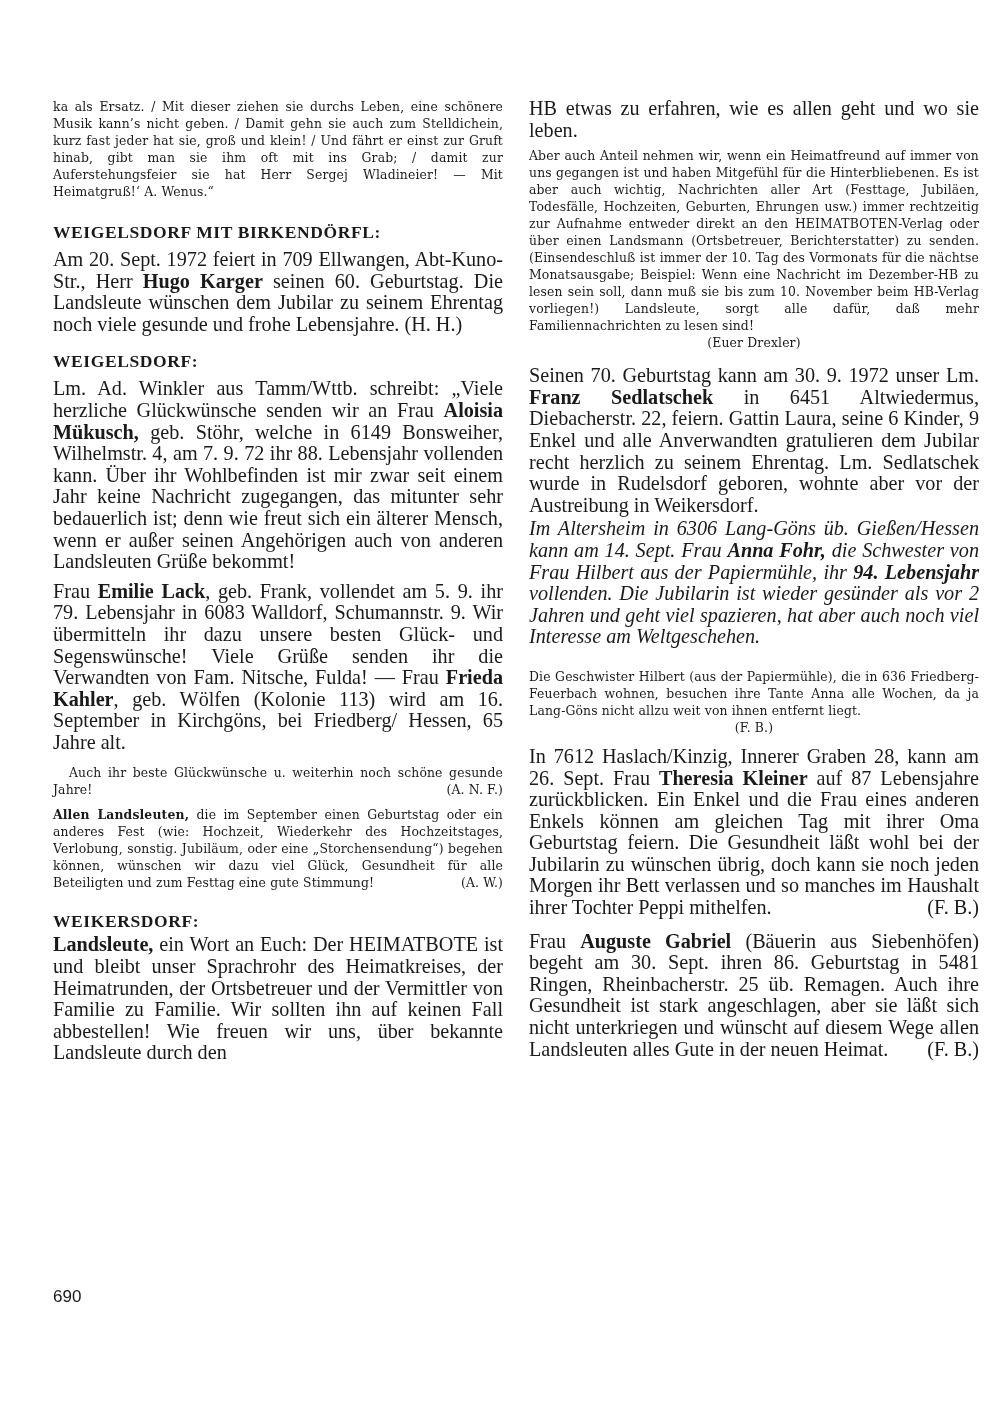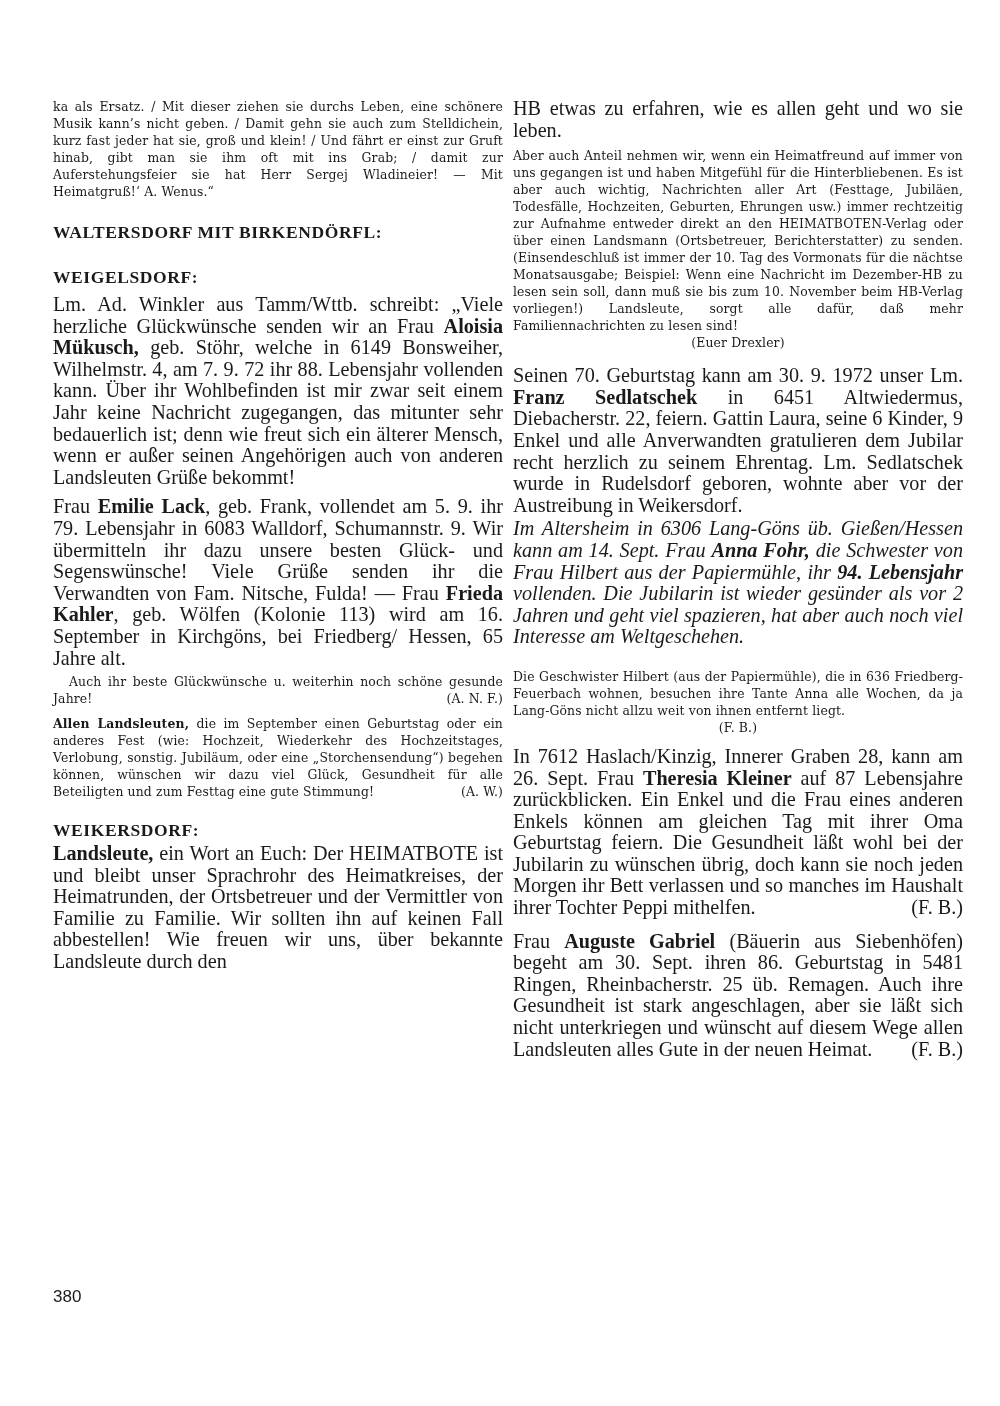--- a/index.html
+++ b/index.html
@@ -1,50 +1,51 @@
 <!DOCTYPE html>
 <html><head>
   <meta charset="utf-8">
   <style>
     html, body { margin: 0; padding: 0; background: #ffffff; }
     body { width: 1000px; height: 1406px; position: relative; overflow: hidden; color: #1a1a1a; }
     .col { position: absolute; top: 98px; width: 450px; }
     .col.left { left: 53px; }
-    .col.right { left: 513px; }
+    .col.right { left: 529px; }
     .small { font-family: "DejaVu Serif", serif; font-size: 12.4px; line-height: 17px; text-align: justify; margin: 0; letter-spacing: 0.15px; }
     .large { font-family: "Liberation Serif", serif; font-size: 20.2px; line-height: 21.6px; text-align: justify; margin: 0; }
     .heading { font-family: "Liberation Serif", serif; font-weight: bold; font-size: 17.5px; letter-spacing: 0.6px; margin: 0; }
     .sig { display: block; text-align: center; }
     .sig-inline { float: right; }
     .indent { text-indent: 16px; }
     b { font-weight: bold; }
     .pagenum { position: absolute; left: 53px; top: 1287px; font-family: "Liberation Sans", sans-serif; font-size: 17px; }
   </style>
 </head>
 <body>
 
 <div class="col left">
   <p class="small">ka als Ersatz. / Mit dieser ziehen sie durchs Leben, eine schönere Musik kann’s nicht geben. / Damit gehn sie auch zum Stelldichein, kurz fast jeder hat sie, groß und klein! / Und fährt er einst zur Gruft hinab, gibt man sie ihm oft mit ins Grab; / damit zur Auferstehungsfeier sie hat Herr Sergej Wladineier! — Mit Heimatgruß!‘ A. Wenus.“</p>
 
-  <h2 class="heading" style="margin-top:22px;">WALTERSDORF MIT BIRKENDÖRFL:</h2>
+  <h2 class="heading" style="margin-top:22px;">WEIGELSDORF MIT BIRKENDÖRFL:</h2>
+  <p class="large" style="margin-top:6px;"><span>Am 20. Sept. 1972 feiert in 709 Ellwangen, Abt-Kuno-Str., Herr </span><b>Hugo Karger</b><span> seinen 60. Geburtstag. Die Landsleute wünschen dem Jubilar zu seinem Ehrentag noch viele gesunde und frohe Lebensjahre. (H. H.)</span></p>
 
-  <h2 class="heading" style="margin-top:24px;">WEIGELSDORF:</h2>
+  <h2 class="heading" style="margin-top:16px;">WEIGELSDORF:</h2>
   <p class="large" style="margin-top:6px;"><span>Lm. Ad. Winkler aus Tamm/Wttb. schreibt: „Viele herzliche Glückwünsche senden wir an Frau </span><b>Aloisia Mükusch,</b><span> geb. Stöhr, welche in 6149 Bonsweiher, Wilhelmstr. 4, am 7. 9. 72 ihr 88. Lebensjahr vollenden kann. Über ihr Wohlbefinden ist mir zwar seit einem Jahr keine Nachricht zugegangen, das mitunter sehr bedauerlich ist; denn wie freut sich ein älterer Mensch, wenn er außer seinen Angehörigen auch von anderen Landsleuten Grüße bekommt!</span></p>
   <p class="large" style="margin-top:8px; clear:both;"><span>Frau </span><b>Emilie Lack</b><span>, geb. Frank, vollendet am 5. 9. ihr 79. Lebensjahr in 6083 Walldorf, Schumannstr. 9. Wir übermitteln ihr dazu unsere besten Glück- und Segenswünsche! Viele Grüße senden ihr die Verwandten von Fam. Nitsche, Fulda! — Frau </span><b>Frieda Kahler</b><span>, geb. Wölfen (Kolonie 113) wird am 16. September in Kirchgöns, bei Friedberg/ Hessen, 65 Jahre alt.</span></p>
-  <p class="small indent" style="margin-top:4px;"><span>Auch ihr beste Glückwünsche u. weiterhin noch schöne gesunde Jahre!</span> <span class="sig-inline">(A. N. F.)</span></p>
+  <p class="small indent" style="margin-top:11px;"><span>Auch ihr beste Glückwünsche u. weiterhin noch schöne gesunde Jahre!</span> <span class="sig-inline">(A. N. F.)</span></p>
   <p class="small" style="margin-top:8px; clear:both;"><b>Allen Landsleuten,</b><span> die im September einen Geburtstag oder ein anderes Fest (wie: Hochzeit, Wiederkehr des Hochzeitstages, Verlobung, sonstig. Jubiläum, oder eine „Storchensendung“) begehen können, wünschen wir dazu viel Glück, Gesundheit für alle Beteiligten und zum Festtag eine gute Stimmung!</span> <span class="sig-inline">(A. W.)</span></p>
 
   <h2 class="heading" style="margin-top:20px; clear:both;">WEIKERSDORF:</h2>
   <p class="large" style="margin-top:2px;"><b>Landsleute,</b><span> ein Wort an Euch: Der HEIMATBOTE ist und bleibt unser Sprachrohr des Heimatkreises, der Heimatrunden, der Ortsbetreuer und der Vermittler von Familie zu Familie. Wir sollten ihn auf keinen Fall abbestellen! Wie freuen wir uns, über bekannte Landsleute durch den</span></p>
 </div>
 
 <div class="col right">
   <p class="large">HB etwas zu erfahren, wie es allen geht und wo sie leben.</p>
   <p class="small" style="margin-top:6px;"><span>Aber auch Anteil nehmen wir, wenn ein Heimatfreund auf immer von uns gegangen ist und haben Mitgefühl für die Hinterbliebenen. Es ist aber auch wichtig, Nachrichten aller Art (Festtage, Jubiläen, Todesfälle, Hochzeiten, Geburten, Ehrungen usw.) immer rechtzeitig zur Aufnahme entweder direkt an den HEIMATBOTEN-Verlag oder über einen Landsmann (Ortsbetreuer, Berichterstatter) zu senden. (Einsendeschluß ist immer der 10. Tag des Vormonats für die nächtse Monatsausgabe; Beispiel: Wenn eine Nachricht im Dezember-HB zu lesen sein soll, dann muß sie bis zum 10. November beim HB-Verlag vorliegen!) Landsleute, sorgt alle dafür, daß mehr Familiennachrichten zu lesen sind!</span><span class="sig">(Euer Drexler)</span></p>
   <p class="large" style="margin-top:14px;"><span>Seinen 70. Geburtstag kann am 30. 9. 1972 unser Lm. </span><b>Franz Sedlatschek</b><span> in 6451 Altwiedermus, Diebacherstr. 22, feiern. Gattin Laura, seine 6 Kinder, 9 Enkel und alle Anverwandten gratulieren dem Jubilar recht herzlich zu seinem Ehrentag. Lm. Sedlatschek wurde in Rudelsdorf geboren, wohnte aber vor der Austreibung in Weikersdorf.</span></p>
 
   <p class="large" style="margin-top:2px;font-style:italic;"><span>Im Altersheim in 6306 Lang-Göns üb. Gießen/Hessen kann am 14. Sept. Frau </span><b>Anna Fohr,</b><span> die Schwester von Frau Hilbert aus der Papiermühle, ihr </span><b>94. Lebensjahr</b><span> vollenden. Die Jubilarin ist wieder gesünder als vor 2 Jahren und geht viel spazieren, hat aber auch noch viel Interesse am Weltgeschehen.</span></p>
   <p class="small" style="margin-top:20px;"><span>Die Geschwister Hilbert (aus der Papiermühle), die in 636 Friedberg-Feuerbach wohnen, besuchen ihre Tante Anna alle Wochen, da ja Lang-Göns nicht allzu weit von ihnen entfernt liegt.</span><span class="sig">(F. B.)</span></p>
   <p class="large" style="margin-top:10px;"><span>In 7612 Haslach/Kinzig, Innerer Graben 28, kann am 26. Sept. Frau </span><b>Theresia Kleiner</b><span> auf 87 Lebensjahre zurückblicken. Ein Enkel und die Frau eines anderen Enkels können am gleichen Tag mit ihrer Oma Geburtstag feiern. Die Gesundheit läßt wohl bei der Jubilarin zu wünschen übrig, doch kann sie noch jeden Morgen ihr Bett verlassen und so manches im Haushalt ihrer Tochter Peppi mithelfen.</span> <span class="sig-inline">(F. B.)</span></p>
   <p class="large" style="margin-top:12px; clear:both;"><span>Frau </span><b>Auguste Gabriel</b><span> (Bäuerin aus Siebenhöfen) begeht am 30. Sept. ihren 86. Geburtstag in 5481 Ringen, Rheinbacherstr. 25 üb. Remagen. Auch ihre Gesundheit ist stark angeschlagen, aber sie läßt sich nicht unterkriegen und wünscht auf diesem Wege allen Landsleuten alles Gute in der neuen Heimat.</span> <span class="sig-inline">(F. B.)</span></p>
 </div>
 
-<div class="pagenum">380</div>
+<div class="pagenum">690</div>
 
 </body></html>

